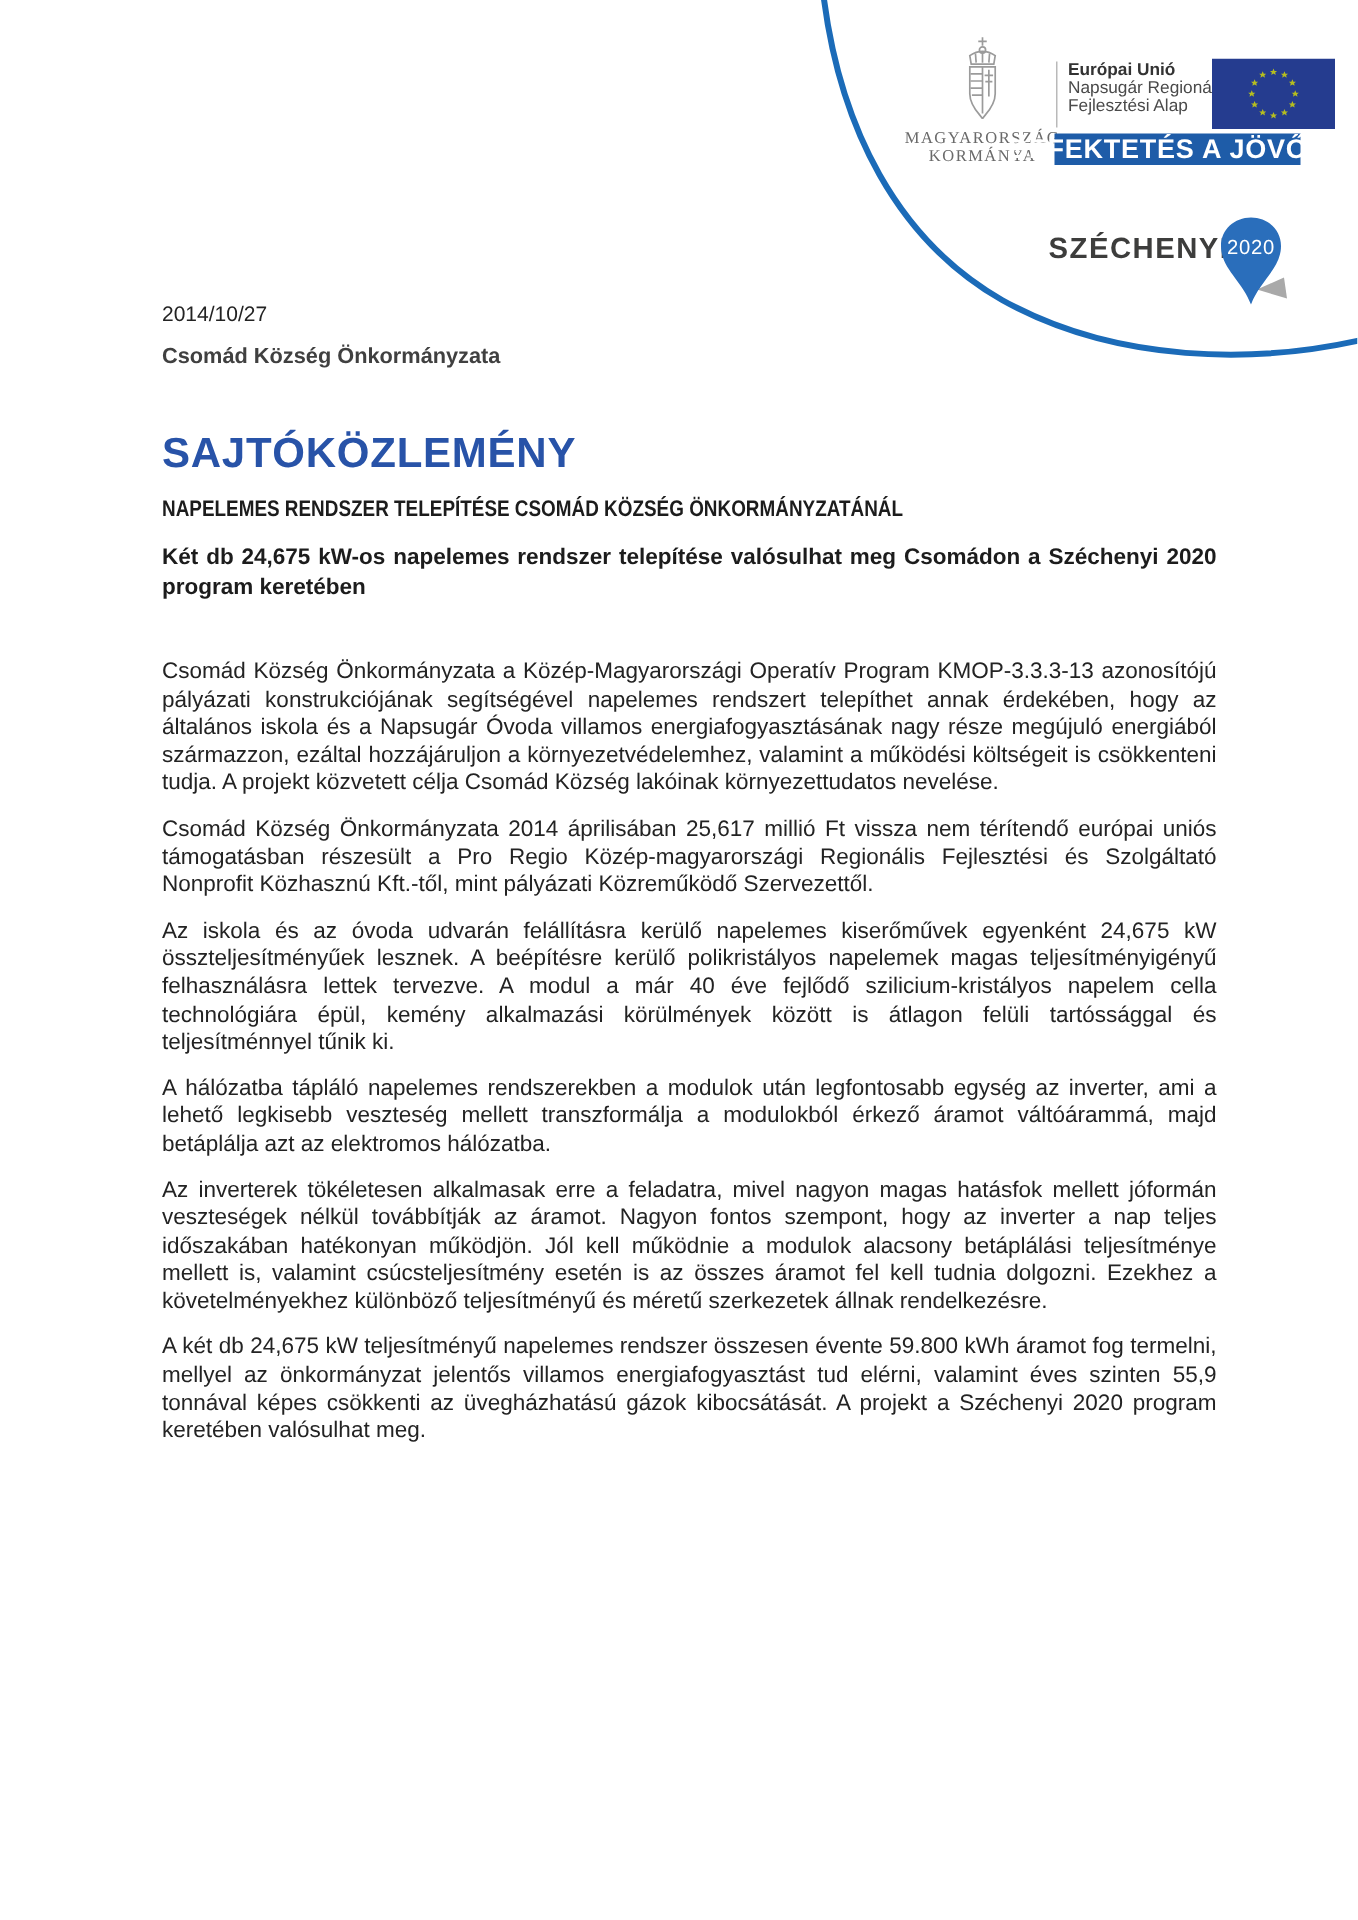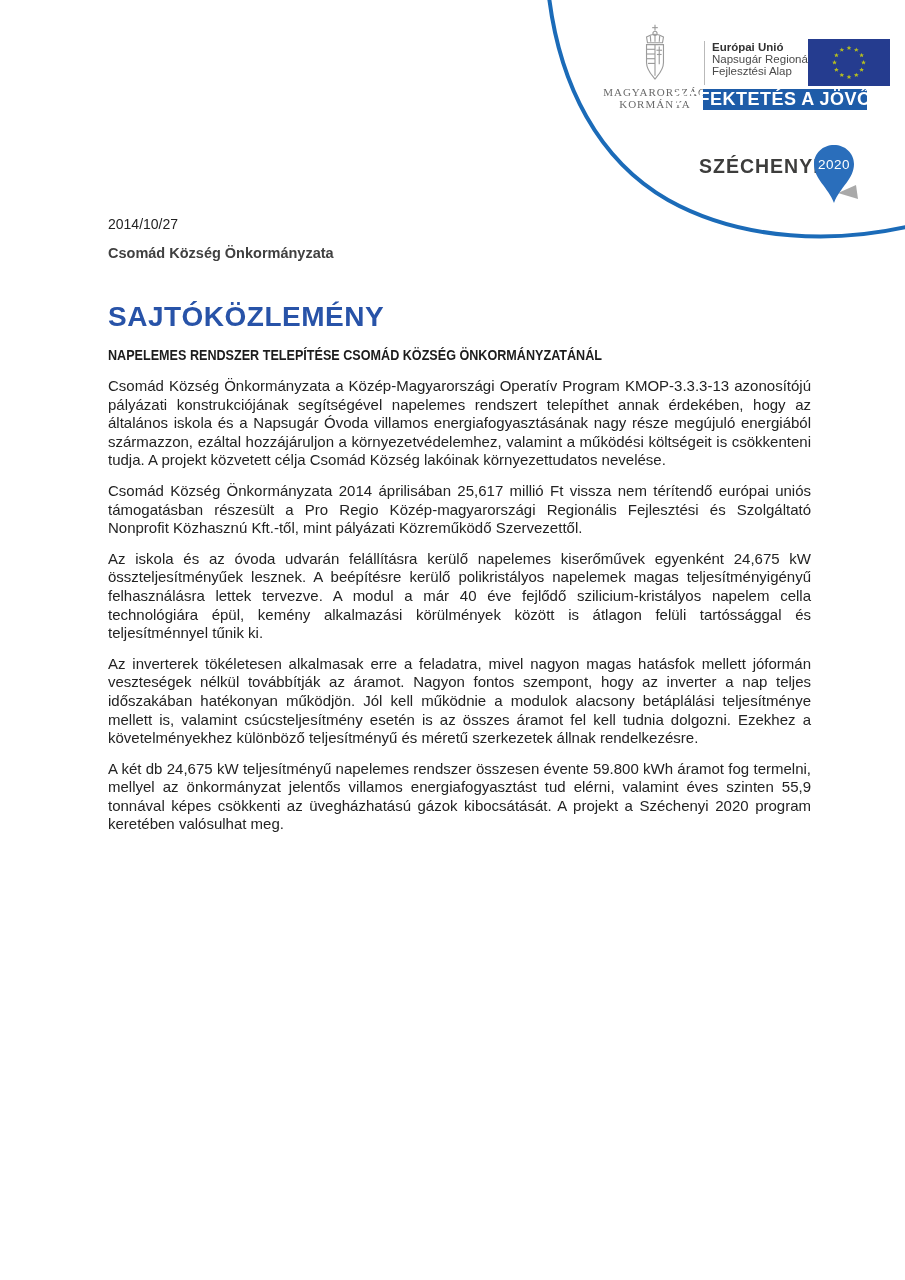--- a/index.html
+++ b/index.html
@@ -41,21 +41,21 @@
     white-space: nowrap;
   }
   .sz-text {
     position: absolute; left: 699px; top: 155px;
     font-size: 19.5px; font-weight: bold; letter-spacing: 1px;
     color: #3d3d3c; white-space: nowrap;
   }
   .sz-pin { position: absolute; left: 812px; top: 143px; }
   
   .content {
-    position: absolute; left: 108px; top: 216px; width: 703px;
+    position: absolute; left: 108px; top: 201px; width: 703px;
     color: #232323;
   }
   .date { font-size: 14px; margin: 0 0 13px 0; }
   .org  { font-size: 14.5px; font-weight: bold; margin: 0 0 41px 0; color: #404040; }
   .title {
     font-size: 28px; font-weight: bold; letter-spacing: 0.5px;
     color: var(--title-blue, #2853a8);
     margin: 0 0 14px 0; line-height: 30px;
   }
   .headline {
@@ -146,20 +146,22 @@
     <polygon points="26,50 44,42 46,56" fill="#a9a9a9"></polygon>
     <path d="M22,60 C16,44 2,36 2,21 C2,10 11,2 22,2 C33,2 42,10 42,21 C42,36 28,44 22,60 Z" fill="var(--pin-blue, #2a6ebb)"></path>
     <text x="22" y="26" text-anchor="middle" font-family="Liberation Sans, sans-serif" font-size="13.5" fill="#ffffff" letter-spacing="0.5">2020</text>
   </svg>
 
   <div class="content">
     <div class="date">2014/10/27</div>
     <div class="org">Csomád Község Önkormányzata</div>
     <h1 class="title">SAJTÓKÖZLEMÉNY</h1>
     <h2 class="headline">NAPELEMES RENDSZER TELEPÍTÉSE CSOMÁD KÖZSÉG ÖNKORMÁNYZATÁNÁL</h2>
+    <p class="lead">Két db 24,675 kW-os napelemes rendszer telepítése valósulhat meg Csomádon a Széchenyi 2020 program keretében</p>
     <p class="body-p">Csomád Község Önkormányzata a Közép-Magyarországi Operatív Program KMOP-3.3.3-13 azonosítójú pályázati konstrukciójának segítségével napelemes rendszert telepíthet annak érdekében, hogy az általános iskola és a Napsugár Óvoda villamos energiafogyasztásának nagy része megújuló energiából származzon, ezáltal hozzájáruljon a környezetvédelemhez, valamint a működési költségeit is csökkenteni tudja. A projekt közvetett célja Csomád Község lakóinak környezettudatos nevelése.</p>
     <p class="body-p">Csomád Község Önkormányzata 2014 áprilisában 25,617 millió Ft vissza nem térítendő európai uniós támogatásban részesült a Pro Regio Közép-magyarországi Regionális Fejlesztési és Szolgáltató Nonprofit Közhasznú Kft.-től, mint pályázati Közreműködő Szervezettől.</p>
     <p class="body-p">Az iskola és az óvoda udvarán felállításra kerülő napelemes kiserőművek egyenként 24,675 kW összteljesítményűek lesznek. A beépítésre kerülő polikristályos napelemek magas teljesítményigényű felhasználásra lettek tervezve. A modul a már 40 éve fejlődő szilicium-kristályos napelem cella technológiára épül, kemény alkalmazási körülmények között is átlagon felüli tartóssággal és teljesítménnyel tűnik ki.</p>
+    <p class="body-p">A hálózatba tápláló napelemes rendszerekben a modulok után legfontosabb egység az inverter, ami a lehető legkisebb veszteség mellett transzformálja a modulokból érkező áramot váltóárammá, majd betáplálja azt az elektromos hálózatba.</p>
     <p class="body-p">Az inverterek tökéletesen alkalmasak erre a feladatra, mivel nagyon magas hatásfok mellett jóformán veszteségek nélkül továbbítják az áramot. Nagyon fontos szempont, hogy az inverter a nap teljes időszakában hatékonyan működjön. Jól kell működnie a modulok alacsony betáplálási teljesítménye mellett is, valamint csúcsteljesítmény esetén is az összes áramot fel kell tudnia dolgozni. Ezekhez a követelményekhez különböző teljesítményű és méretű szerkezetek állnak rendelkezésre.</p>
     <p class="body-p">A két db 24,675 kW teljesítményű napelemes rendszer összesen évente 59.800 kWh áramot fog termelni, mellyel az önkormányzat jelentős villamos energiafogyasztást tud elérni, valamint éves szinten 55,9 tonnával képes csökkenti az üvegházhatású gázok kibocsátását. A projekt a Széchenyi 2020 program keretében valósulhat meg.</p>
   </div>
 
 </div>
 
 </body></html>

